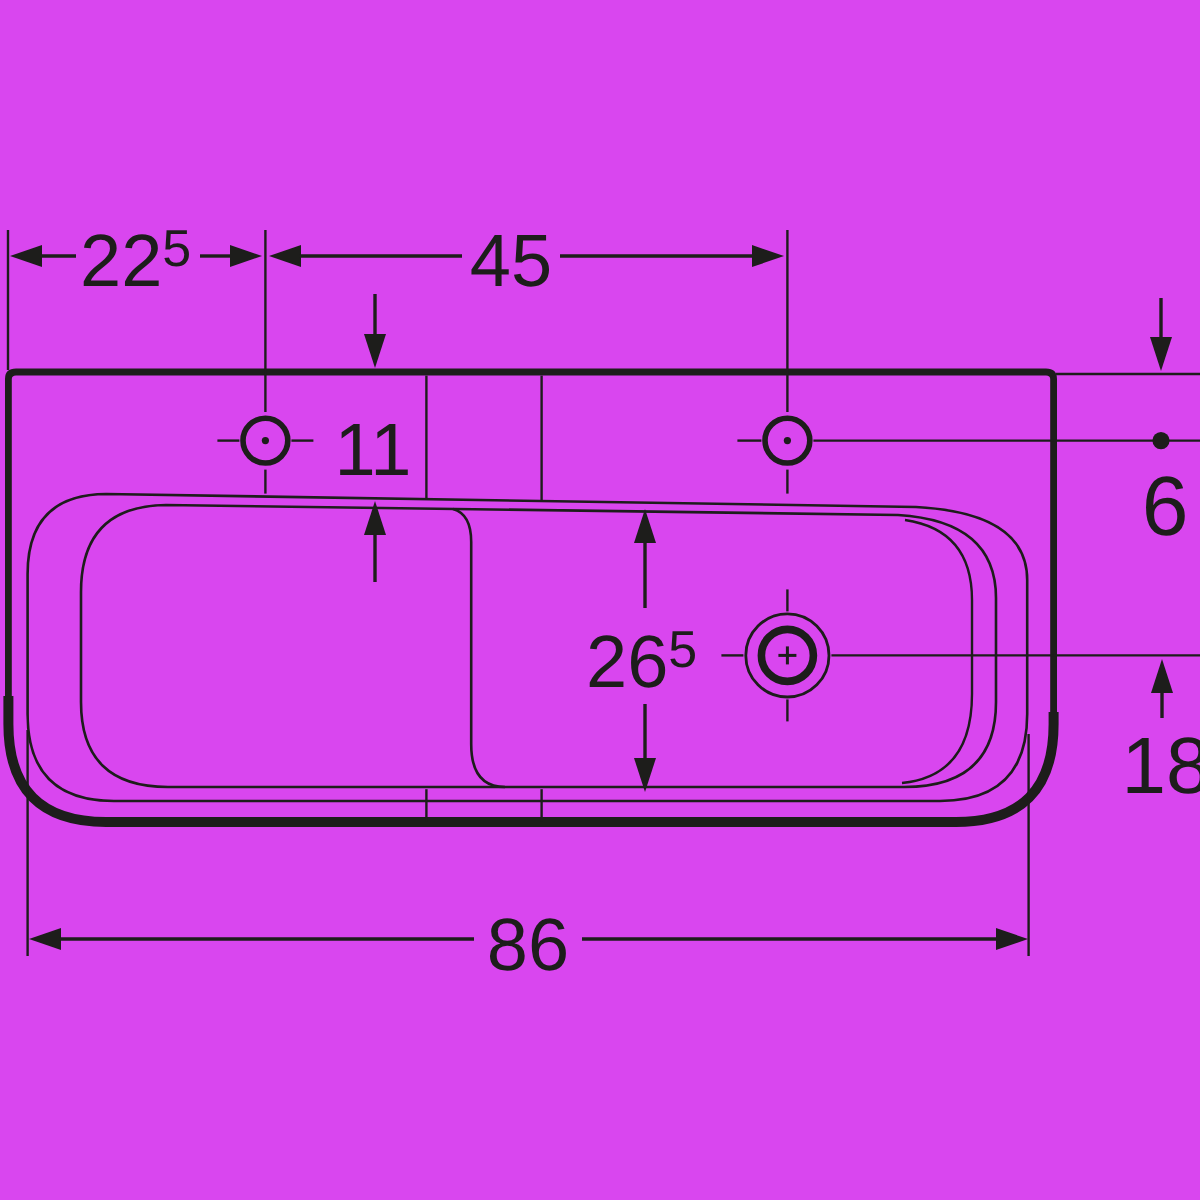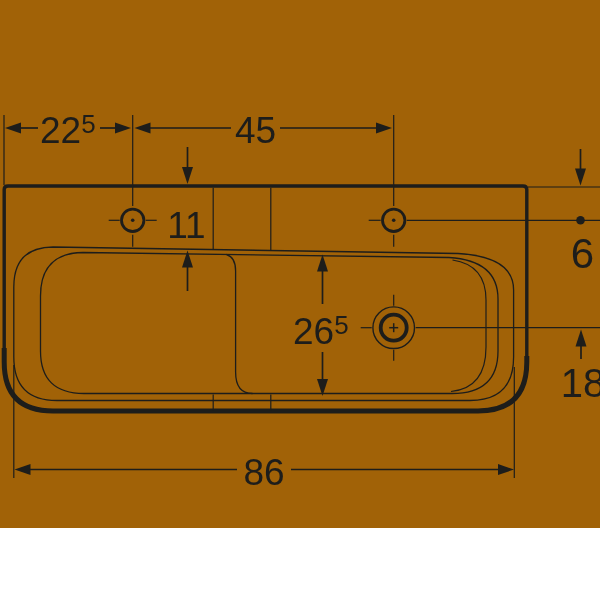--- a/index.html
+++ b/index.html
@@ -1,16 +1,16 @@
 <!DOCTYPE html>
 <html><head>
 <meta charset="utf-8">
 <style>
   html,body{margin:0;padding:0;background:#ffffff;}
-  .page{width:600px;height:528px;background:#a16207;overflow:hidden;position:relative;}
+  .page{width:600px;height:600px;background:#d946ef;overflow:hidden;position:relative;}
   svg{display:block;}
   .thin{stroke:#1d1d1b;stroke-width:1.3;fill:none;}
   .hair{stroke:#1d1d1b;stroke-width:1.2;fill:none;}
   .dimline{stroke:#1d1d1b;stroke-width:1.7;fill:none;}
   .bold{stroke:#1d1d1b;stroke-width:3.4;fill:none;stroke-linejoin:round;}
   .boldshadow{stroke:#1d1d1b;stroke-width:5;fill:none;}
   .arrow{fill:#1d1d1b;stroke:none;}
   .dim-text{font-family:"Liberation Sans","DejaVu Sans",sans-serif;font-size:37px;fill:#1d1d1b;}
   .sup{font-size:26px;}
   .fs42{font-size:42px;}

